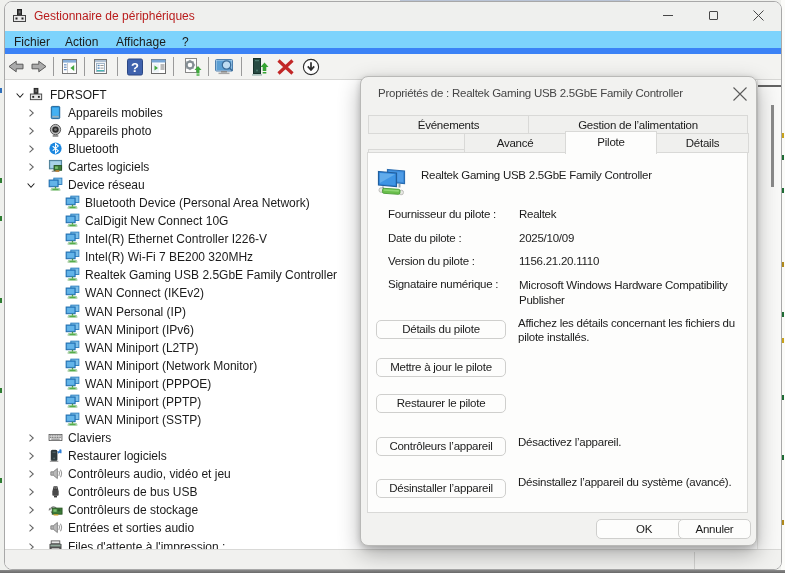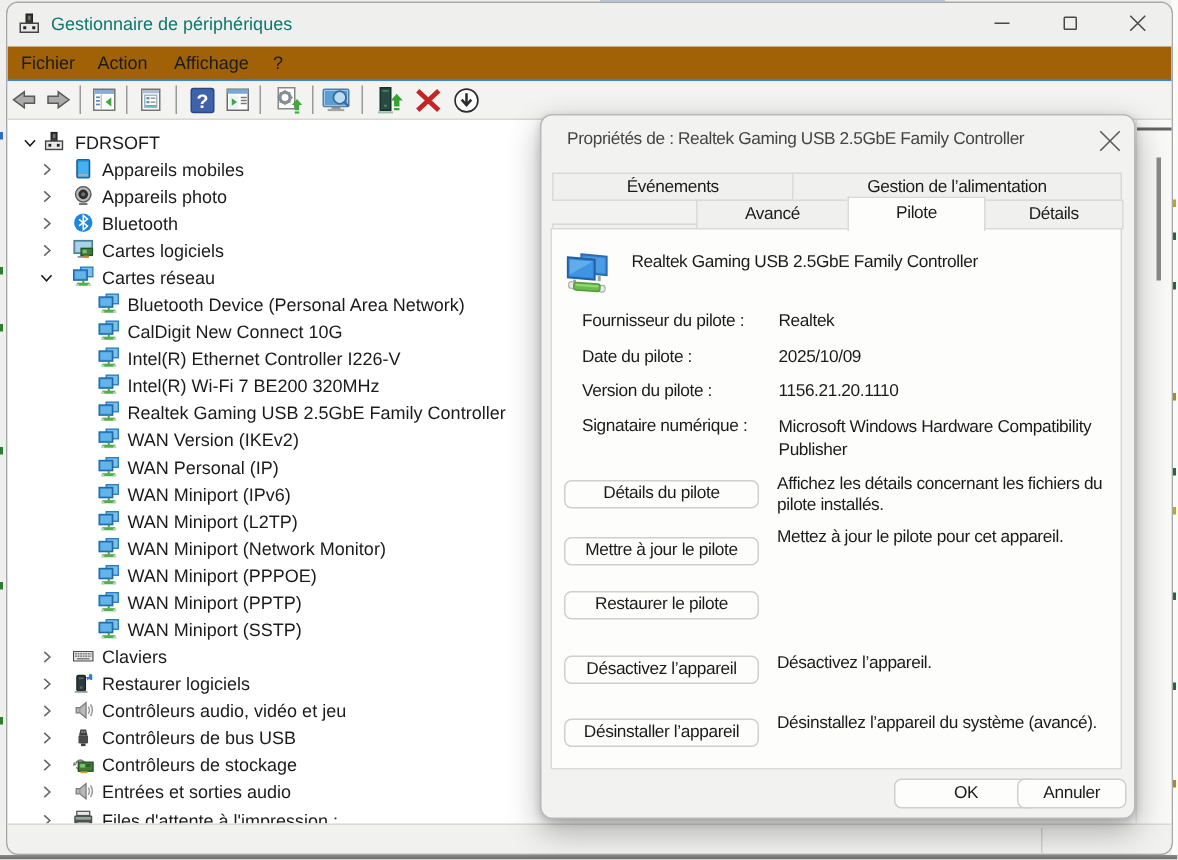--- a/index.html
+++ b/index.html
@@ -1,20 +1,20 @@
 <!DOCTYPE html>
 <html><head><meta charset="utf-8">
 <style>
 *{margin:0;padding:0;box-sizing:border-box}
 html,body{width:785px;height:573px;overflow:hidden}
 body{position:relative;font-family:"Liberation Sans",sans-serif;background:#f0f1ee;font-size:12px;color:#1b1b1b}
 .abs{position:absolute}
 .win{position:absolute;left:4px;top:1px;width:778px;height:569px;background:#fff;border:1px solid #a8a8a8;border-radius:8px;overflow:hidden}
 .titlebar{position:absolute;left:0;top:0;width:100%;height:29px;background:#eff0ee}
-.menubar{position:absolute;left:0;top:29px;width:100%;height:23px;background:#a16207;border-bottom:1px solid #3b82f6}
+.menubar{position:absolute;left:0;top:29px;width:100%;height:23px;background:#7dd3fc;border-bottom:6px solid #3b82f6}
 .menubar span{position:absolute;top:4px;color:#1b1b1b}
 .toolbar{position:absolute;left:0;top:52px;width:100%;height:26px;background:#f3f3f1;border-bottom:1px solid #d7d7d5}
 .tsep{position:absolute;top:3px;width:1px;height:19px;background:#9a9a9a}
 .tree{position:absolute;left:0;top:78px;width:753px;height:469px;background:#fff;overflow:hidden}
 .row{position:absolute;left:0;width:100%;height:18px}
 .lbl{position:absolute;top:2px;white-space:nowrap}
 .ti{position:absolute;width:15px;height:15px;top:1px}
 .chev{position:absolute;top:3px}
 .sbar{position:absolute;left:752px;top:78px;width:24px;height:469px;background:#f9f9f8;border-left:1px solid #e8e8e6}
 .statusbar{position:absolute;left:0;top:547px;width:100%;height:20px;background:#f1f1ef;border-top:1px solid #d9d9d7}
@@ -152,21 +152,21 @@
 <div class="abs" style="left:0px;top:298px;width:2px;height:5px;background:#2e7d32"></div>
 <div class="abs" style="left:0px;top:388px;width:2px;height:5px;background:#2e7d32"></div>
 <div class="abs" style="left:0px;top:478px;width:2px;height:5px;background:#2e7d32"></div>
 <div class="abs" style="left:0;top:570px;width:785px;height:3px;background:linear-gradient(#8a8a8a,#6a6a6a)"></div>
 <div class="abs" style="left:400px;top:0;width:230px;height:1px;background:#b9c4d6"></div>
 <div class="win">
 <div class="titlebar">
 <svg class="abs" style="left:7px;top:6px" width="16" height="16" viewBox="0 0 16 16">
         <use href="#i-comp"></use>
       </svg>
-<span class="abs" style="left:29px;top:7px;color:#0f766e">Gestionnaire de périphériques</span>
+<span class="abs" style="left:29px;top:7px;color:#b91c1c">Gestionnaire de périphériques</span>
 <div class="abs" style="left:658px;top:13px;width:10px;height:1px;background:#474747"></div>
 <div class="abs" style="left:704px;top:9px;width:9px;height:9px;border:1px solid #474747;border-radius:1px"></div>
 <svg class="abs" style="left:748px;top:8px" width="11" height="11" viewBox="0 0 11 11">
         <path d="M0.5 0.5 L10.5 10.5 M10.5 0.5 L0.5 10.5" stroke="#474747" stroke-width="1"></path>
       </svg>
 </div>
 <div class="menubar">
 <span style="left:9px">Fichier</span>
 <span style="left:60px">Action</span>
 <span style="left:111px">Affichage</span>
@@ -296,21 +296,21 @@
         </svg>
 <span class="lbl" style="left:63px">Cartes logiciels</span>
 </div>
 <div class="row" style="top:95.9px">
 <svg class="chev" width="12" height="12" viewBox="0 0 16 16" style="left:20px">
           <use href="#i-chev-d"></use>
         </svg>
 <svg class="ti" style="left:43px">
           <use href="#i-net"></use>
         </svg>
-<span class="lbl" style="left:63px">Cartes réseau</span>
+<span class="lbl" style="left:63px">Device réseau</span>
 </div>
 <div class="row" style="top:114.0px">
 <svg class="ti" style="left:60px">
           <use href="#i-net"></use>
         </svg>
 <span class="lbl" style="left:80px">Bluetooth Device (Personal Area Network)</span>
 </div>
 <div class="row" style="top:132.1px">
 <svg class="ti" style="left:60px">
           <use href="#i-net"></use>
@@ -332,21 +332,21 @@
 <div class="row" style="top:186.3px">
 <svg class="ti" style="left:60px">
           <use href="#i-net"></use>
         </svg>
 <span class="lbl" style="left:80px">Realtek Gaming USB 2.5GbE Family Controller</span>
 </div>
 <div class="row" style="top:204.4px">
 <svg class="ti" style="left:60px">
           <use href="#i-net"></use>
         </svg>
-<span class="lbl" style="left:80px">WAN Version (IKEv2)</span>
+<span class="lbl" style="left:80px">WAN Connect (IKEv2)</span>
 </div>
 <div class="row" style="top:222.5px">
 <svg class="ti" style="left:60px">
           <use href="#i-net"></use>
         </svg>
 <span class="lbl" style="left:80px">WAN Personal (IP)</span>
 </div>
 <div class="row" style="top:240.5px">
 <svg class="ti" style="left:60px">
           <use href="#i-net"></use>
@@ -486,21 +486,20 @@
       <span class="fval" style="top:55px">Realtek</span>
 <span class="flbl" style="top:79px">Date du pilote :</span>
       <span class="fval" style="top:79px">2025/10/09</span>
 <span class="flbl" style="top:102px">Version du pilote :</span>
       <span class="fval" style="top:102px">1156.21.20.1110</span>
 <span class="flbl" style="top:125px">Signataire numérique :</span>
 <span class="fval" style="top:125px;width:230px;line-height:14.6px">Microsoft Windows Hardware Compatibility Publisher</span>
 <div class="btn" style="left:8px;top:167px;width:130px;height:19px;line-height:17px">Détails du pilote</div>
 <div class="desc" style="top:162.5px">Affichez les détails concernant les fichiers du<br>pilote installés.</div>
 <div class="btn" style="left:8px;top:204.5px;width:130px;height:19px;line-height:17px">Mettre à jour le pilote</div>
-<div class="desc" style="top:198px">Mettez à jour le pilote pour cet appareil.</div>
 <div class="btn" style="left:8px;top:241px;width:130px;height:19px;line-height:17px">Restaurer le pilote</div>
-<div class="btn" style="left:8px;top:283.5px;width:130px;height:19px;line-height:17px">Désactivez l’appareil</div>
+<div class="btn" style="left:8px;top:283.5px;width:130px;height:19px;line-height:17px">Contrôleurs l’appareil</div>
 <div class="desc" style="top:282px">Désactivez l’appareil.</div>
 <div class="btn" style="left:8px;top:325.5px;width:130px;height:19px;line-height:17px">Désinstaller l’appareil</div>
 <div class="desc" style="top:322px">Désinstallez l’appareil du système (avancé).</div>
 </div>
 <div class="btn" style="left:235px;top:442px;width:96px;height:20px;line-height:19px">OK</div>
 <div class="btn" style="left:317px;top:442px;width:73px;height:20px;line-height:19px">Annuler</div>
 </div>
 </body></html>

